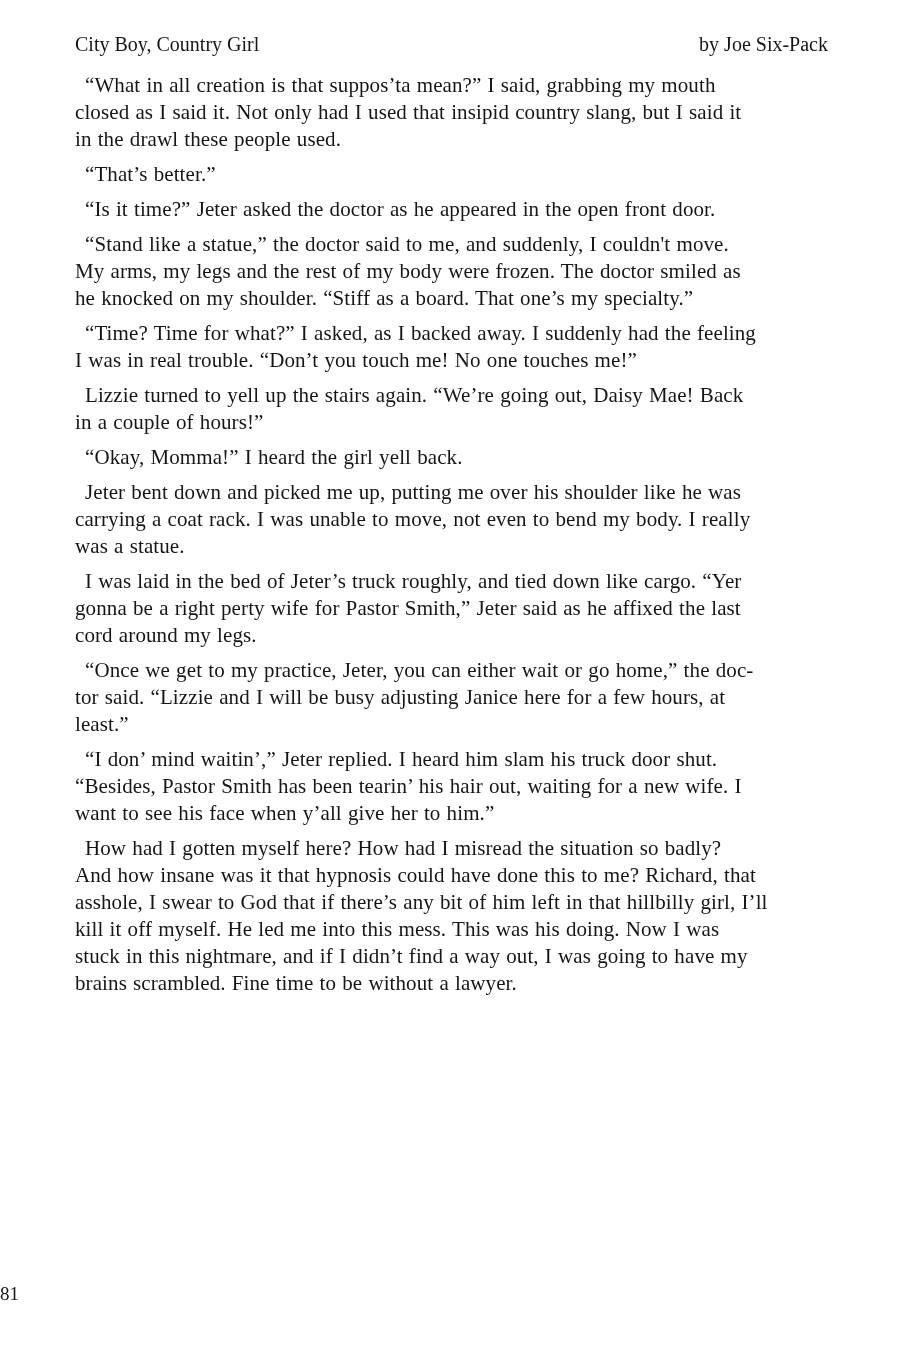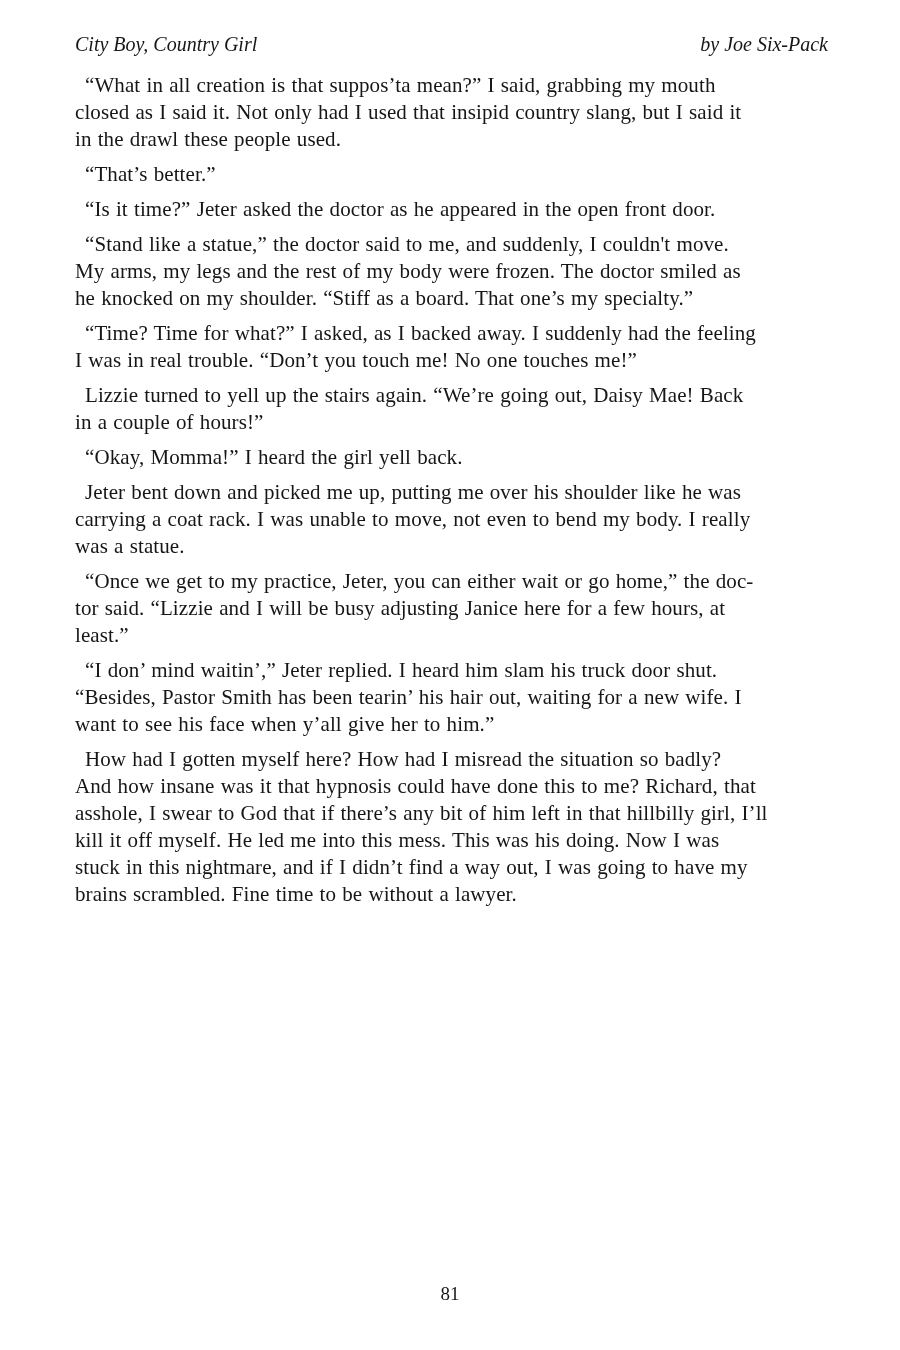--- a/index.html
+++ b/index.html
@@ -17,21 +17,20 @@
     overflow: hidden;
   }
   .running-header {
     position: absolute;
     top: 31px;
     left: 75px;
     right: 72px;
     display: flex;
     justify-content: space-between;
     align-items: baseline;
-    font-style: italic;
     font-size: 20px;
     line-height: 26px;
   }
   .content {
     position: absolute;
     top: 64px;
     left: 75px;
     width: 775px;
   }
   .para {
@@ -41,21 +40,21 @@
     white-space: pre;           
     text-indent: 10px;          
     letter-spacing: 0.1px;
     word-spacing: 0.8px;
   }
   .page-footer {
     position: absolute;
     top: 1282px;
     left: 0;
     right: 0;
-    text-align: center;
+    text-align: left;
     font-size: 19px;
     line-height: 24px;
     color: var(--text-color, #161616);
   }
 </style>
 </head>
 <body>
 
 <div class="page" style="--page-bg: #ffffff; --text-color: #161616;">
 
@@ -75,20 +74,23 @@
 My arms, my legs and the rest of my body were frozen. The doctor smiled as
 he knocked on my shoulder. “Stiff as a board. That one’s my specialty.”</p>
       <p class="para">“Time? Time for what?” I asked, as I backed away. I suddenly had the feeling
 I was in real trouble. “Don’t you touch me! No one touches me!”</p>
       <p class="para">Lizzie turned to yell up the stairs again. “We’re going out, Daisy Mae! Back
 in a couple of hours!”</p>
       <p class="para">“Okay, Momma!” I heard the girl yell back.</p>
       <p class="para">Jeter bent down and picked me up, putting me over his shoulder like he was
 carrying a coat rack. I was unable to move, not even to bend my body. I really
 was a statue.</p>
+      <p class="para">I was laid in the bed of Jeter’s truck roughly, and tied down like cargo. “Yer
+gonna be a right perty wife for Pastor Smith,” Jeter said as he affixed the last
+cord around my legs.</p>
       <p class="para">“Once we get to my practice, Jeter, you can either wait or go home,” the doc-
 tor said. “Lizzie and I will be busy adjusting Janice here for a few hours, at
 least.”</p>
       <p class="para">“I don’ mind waitin’,” Jeter replied. I heard him slam his truck door shut.
 “Besides, Pastor Smith has been tearin’ his hair out, waiting for a new wife. I
 want to see his face when y’all give her to him.”</p>
       <p class="para">How had I gotten myself here? How had I misread the situation so badly?
 And how insane was it that hypnosis could have done this to me? Richard, that
 asshole, I swear to God that if there’s any bit of him left in that hillbilly girl, I’ll
 kill it off myself. He led me into this mess. This was his doing. Now I was

